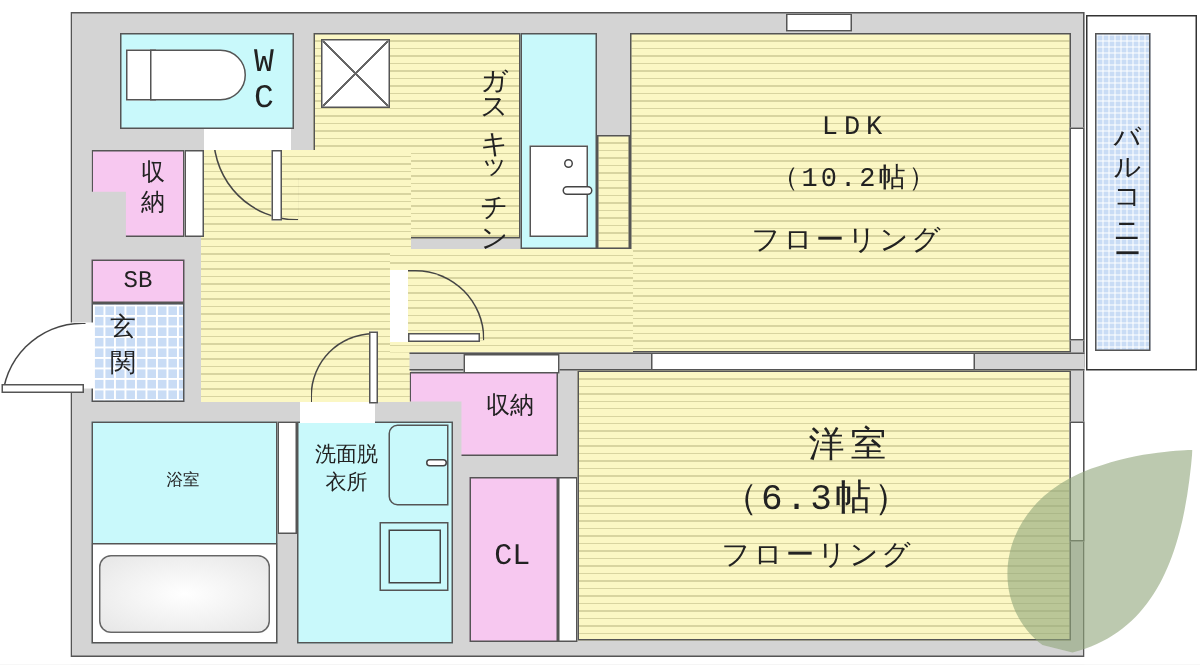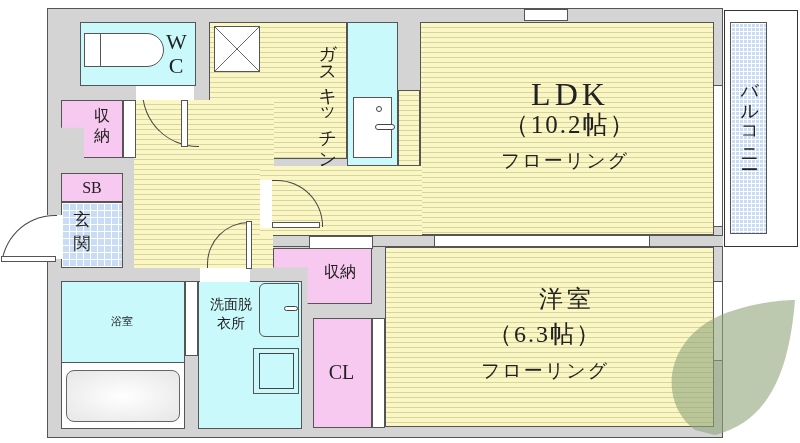--- a/index.html
+++ b/index.html
@@ -5,23 +5,23 @@
   html,body{margin:0;padding:0;background:#ffffff;}
   body{width:800px;height:443px;position:relative;overflow:hidden;font-family:"DejaVu Sans",sans-serif;}
   .abs{position:absolute;box-sizing:border-box;}
   .wall{background:#d4d4d4;border:1px solid #555;}
   .floor{background-color:#fbf7c4;background-image:repeating-linear-gradient(to bottom,#fbf7c4 0px,#fbf7c4 4px,#d8d4a0 4px,#d8d4a0 5px);border:1px solid #555;}
   .wet{background:#c9f9fb;border:1px solid #555;}
   .storage{background:#f7c8f0;border:1px solid #555;}
   .tile{background-color:#c9dcf5;background-image:linear-gradient(#ffffff 1px,transparent 1px),linear-gradient(90deg,#ffffff 1px,transparent 1px);background-size:7px 7px;border:1px solid #555;}
   .balc{background-color:#c9dcf5;background-image:linear-gradient(#ffffff 1px,transparent 1px),linear-gradient(90deg,#ffffff 1px,transparent 1px);background-size:4px 4px;border:1px solid #555;}
   .white{background:#ffffff;border:1px solid #555;}
-  .label{position:absolute;color:#222;font-family:Liberation Serif, serif;text-align:center;line-height:1.2;white-space:nowrap;}
+  .label{position:absolute;color:#222;font-family:Liberation Mono, monospace;text-align:center;line-height:1.2;white-space:nowrap;}
   .vtext{writing-mode:vertical-rl;text-orientation:upright;}
-  .big{font-size:32px;letter-spacing:4px;}
+  .big{font-size:18px;letter-spacing:4px;}
   .med{font-size:20px;letter-spacing:2px;}
   .sm{font-size:15px;text-align:center;}
   .xs{font-size:13px;}
   .door-arc{position:absolute;border:1px solid #444;}
   .logo{position:absolute;}
 </style>
 </head>
 <body>
 
 <div class="abs wall" style="left:47px;top:8px;width:676px;height:430px;"></div>
@@ -45,21 +45,21 @@
 <div class="abs wet" style="left:347px;top:22px;width:51px;height:144px;"></div>
 <div class="abs white" style="left:353px;top:97px;width:39px;height:61px;"></div>
 <div class="abs" style="left:376px;top:106px;width:6px;height:6px;border:1px solid #444;border-radius:50%;"></div>
 <div class="abs" style="left:375px;top:124px;width:20px;height:6px;border:1px solid #444;border-radius:3px;background:#fff;"></div>
 <div class="abs floor" style="left:398px;top:90px;width:22px;height:76px;"></div>
 
 <div class="abs floor" style="left:420px;top:22px;width:294px;height:213px;"></div>
 <div class="abs floor" style="left:134px;top:100px;width:140px;height:168px;border:none;"></div>
 <div class="abs floor" style="left:260px;top:166px;width:162px;height:69px;border:none;"></div>
 <div class="label big" style="left:510px;top:75px;width:120px;">LDK</div>
-<div class="label big" style="left:470px;top:110px;width:200px;font-size:25px;letter-spacing:2px;">（10.2帖）</div>
+<div class="label big" style="left:470px;top:110px;width:200px;font-size:18px;letter-spacing:2px;">（10.2帖）</div>
 <div class="label med" style="left:480px;top:150px;width:170px;font-size:19px;">フローリング</div>
 
 <div class="abs white" style="left:524px;top:9px;width:44px;height:12px;"></div>
 
 <div class="abs white" style="left:713px;top:85px;width:10px;height:142px;"></div>
 
 <div class="abs storage" style="left:61px;top:100px;width:62px;height:58px;clip-path:polygon(0 0,100% 0,100% 100%,37% 100%,37% 48%,0 48%);"></div>
 <div class="label sm" style="left:92px;top:106px;width:20px;white-space:normal;word-break:break-all;font-size:16px;line-height:20px;">収納</div>
 <div class="abs white" style="left:123px;top:100px;width:13px;height:58px;"></div>
 

